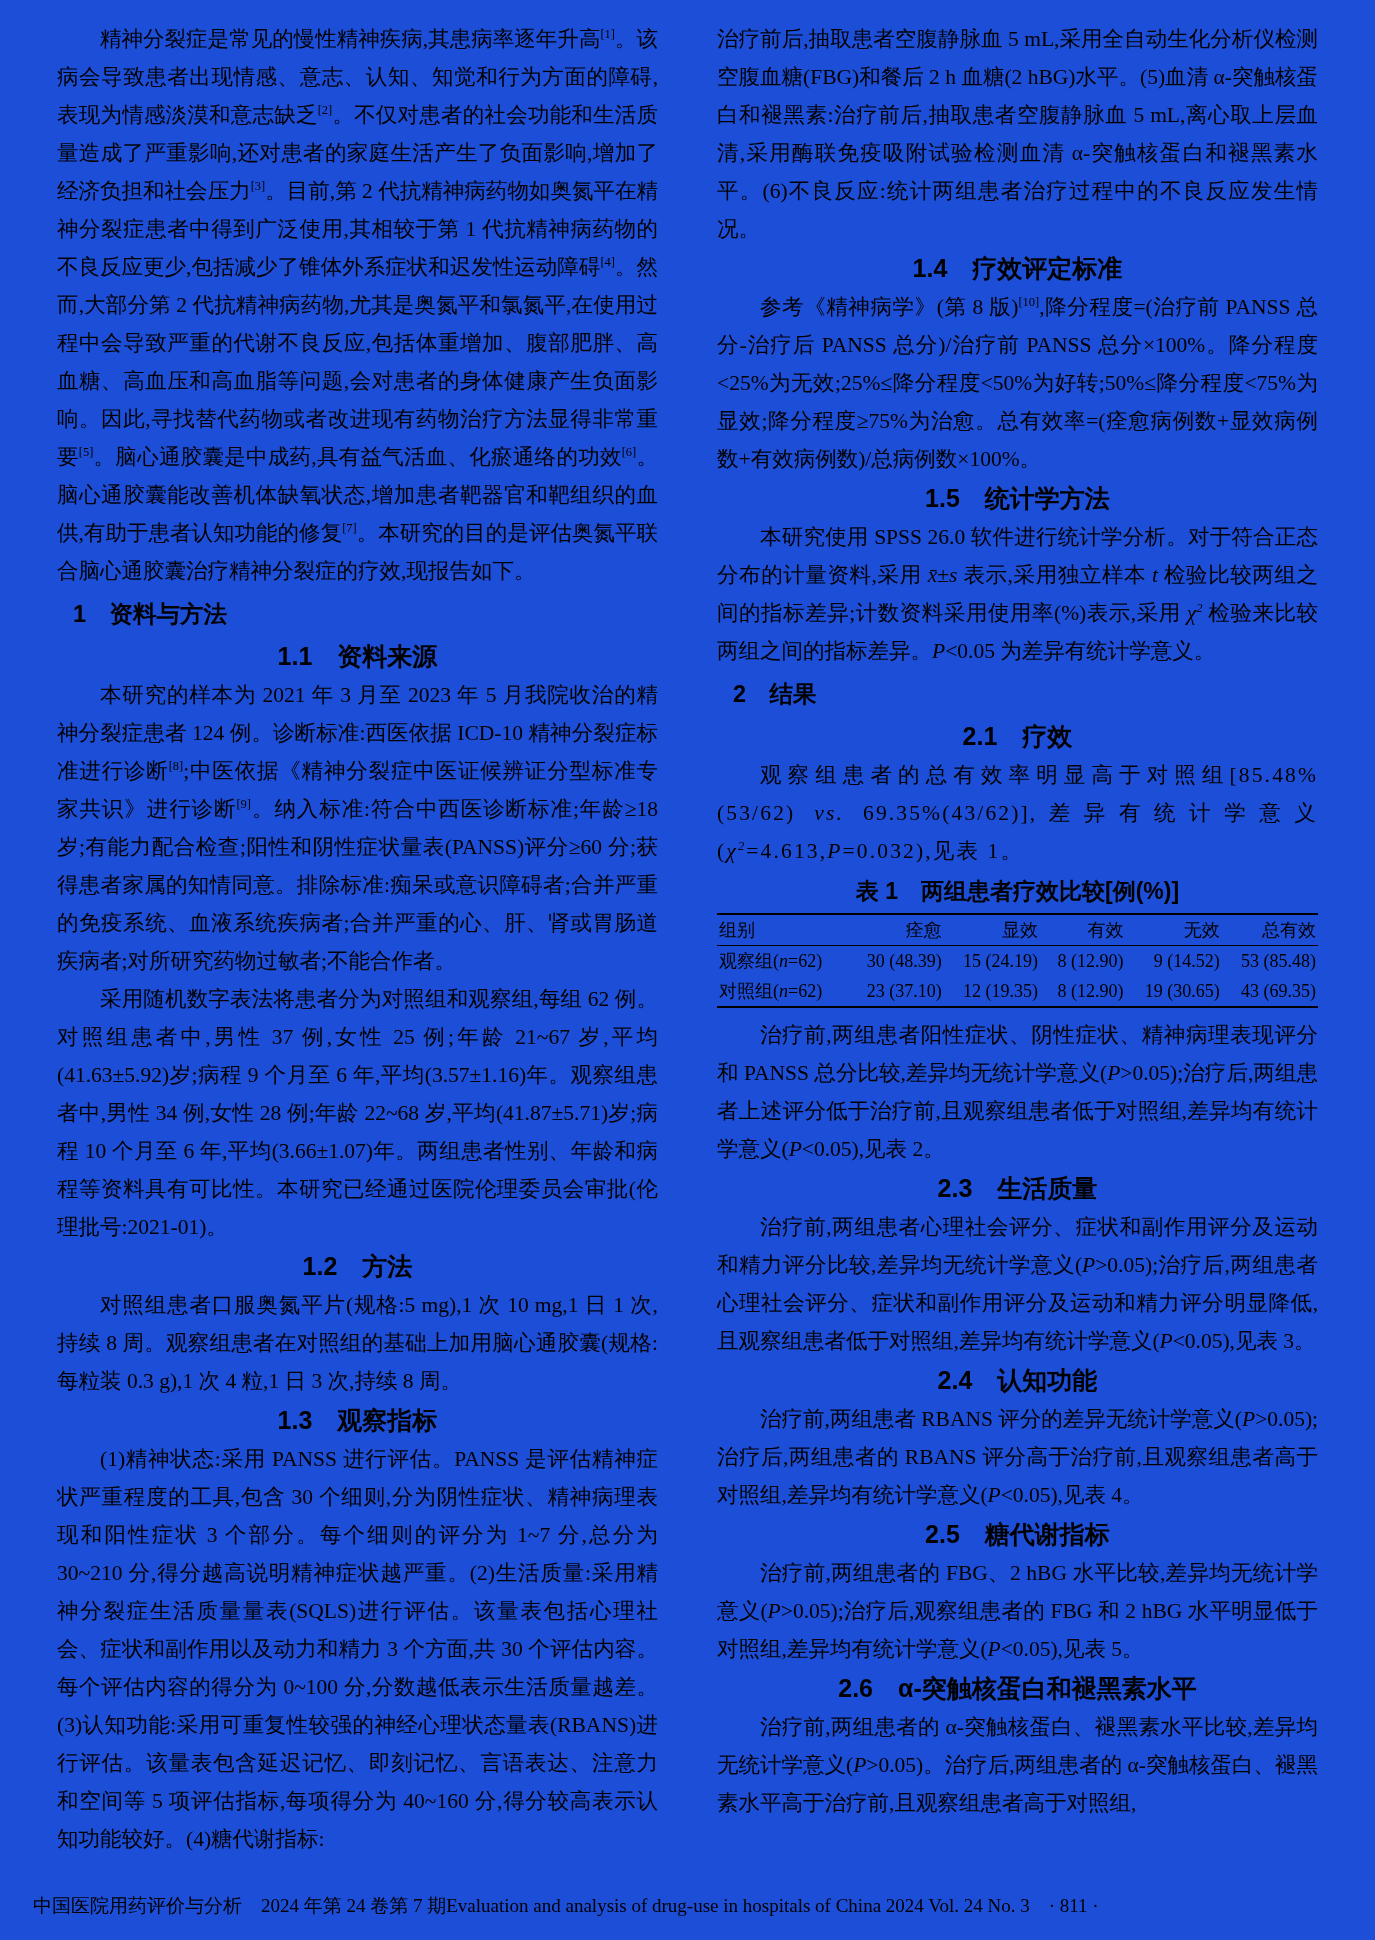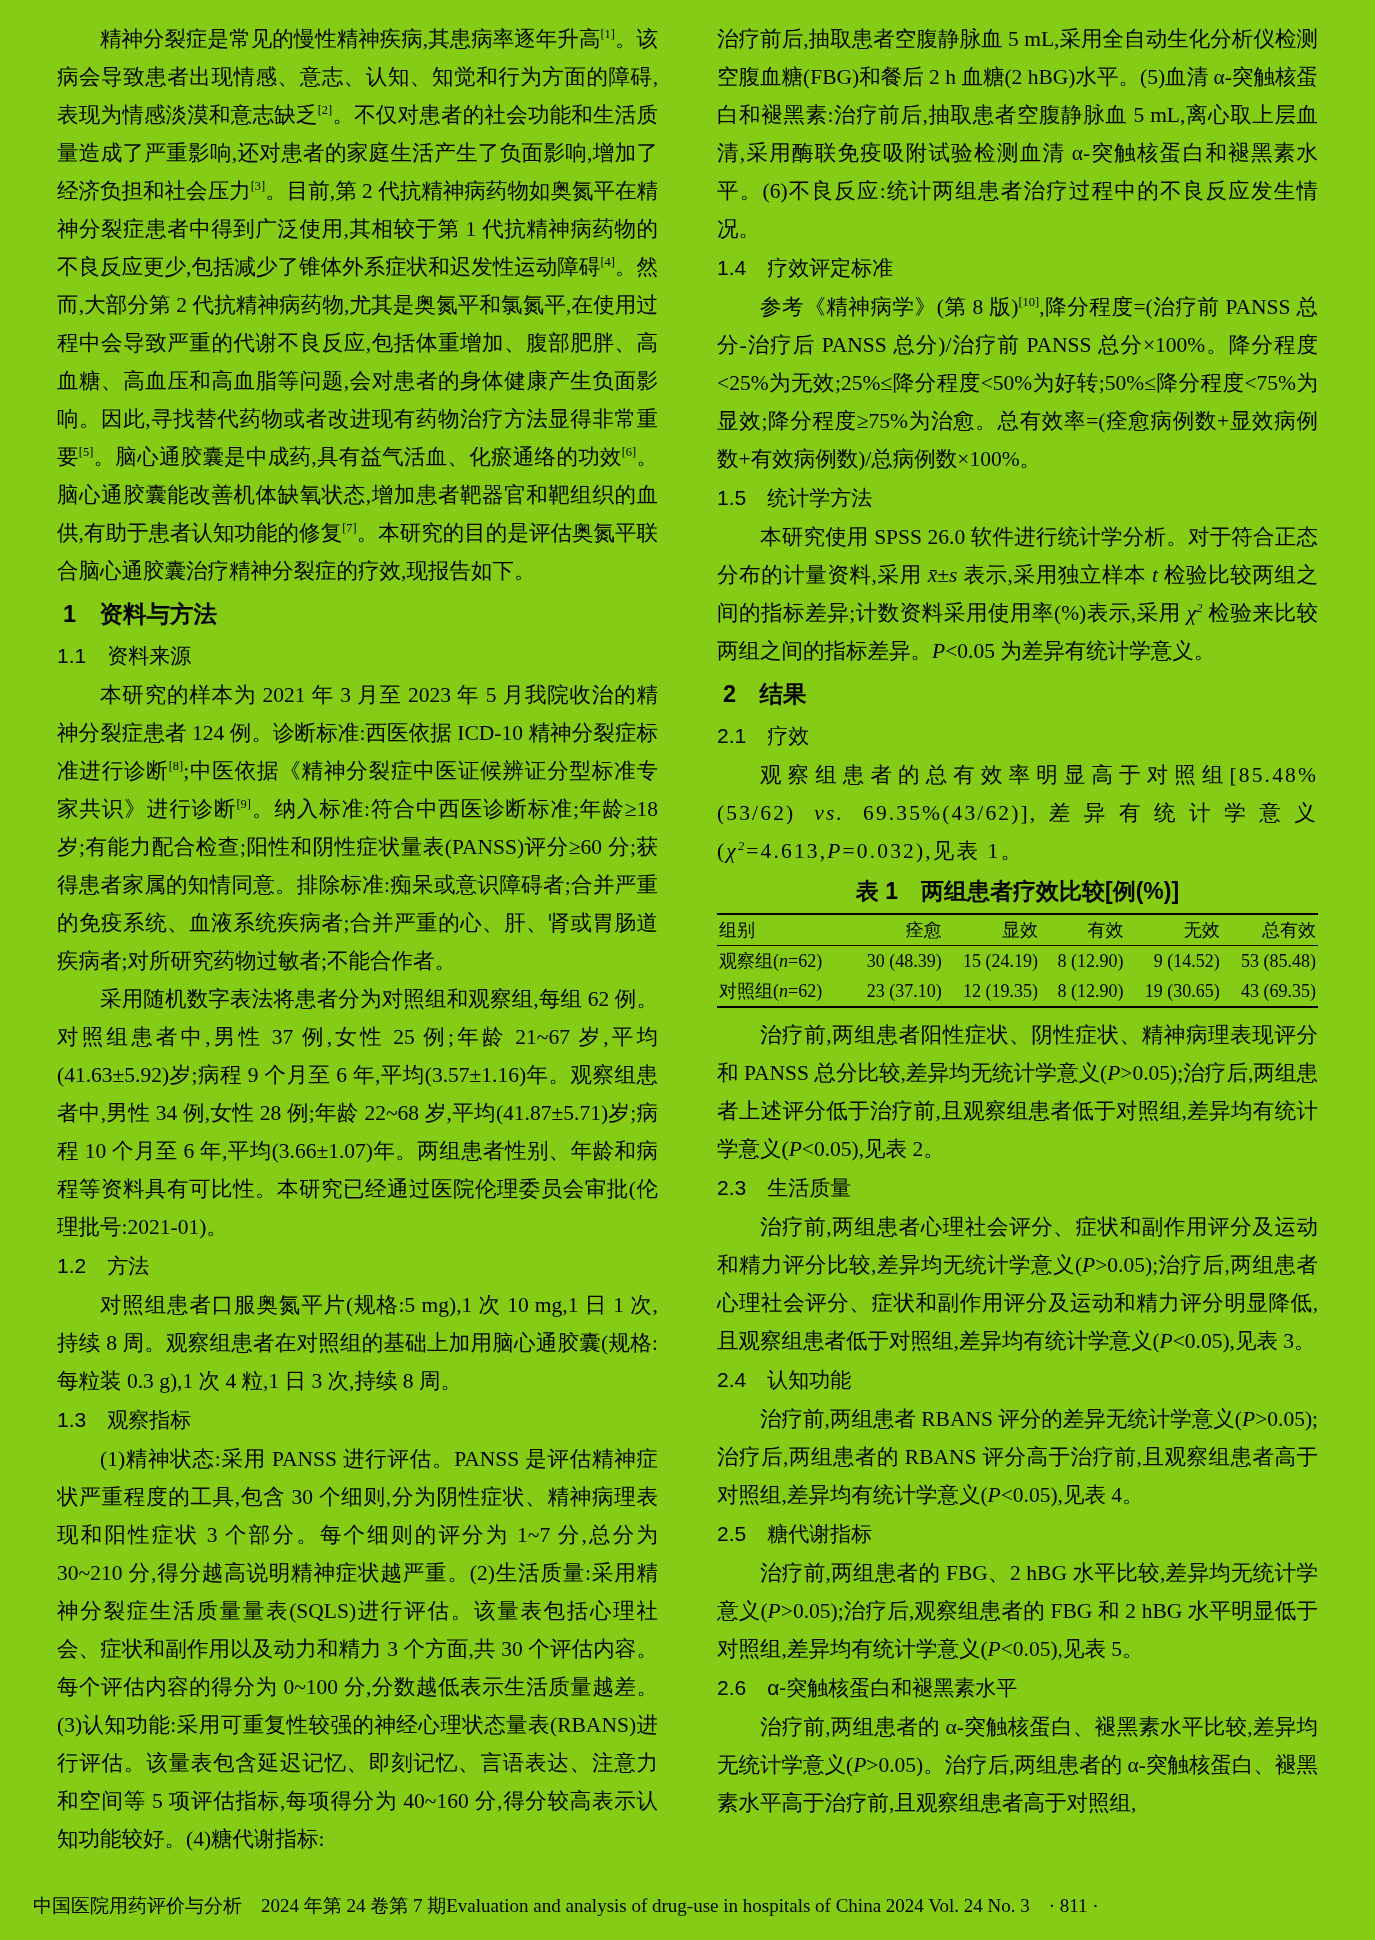--- a/index.html
+++ b/index.html
@@ -1,35 +1,35 @@
 <!DOCTYPE html>
 <html lang="zh"><head>
 <meta charset="utf-8">
 <style>
   html,body{margin:0;padding:0;background:#ffffff;}
   .page{
     position:relative;
     width:1375px;height:1940px;
-    background:#84cc16;color:#000;
+    background:#1d4ed8;color:#000;
     font-family:"Liberation Serif","DejaVu Serif",serif;
     overflow:hidden;
   }
   .col{position:absolute;top:20px;width:601px;}
   .col-left{left:57px;}
   .col-right{left:717px;}
   p.body{margin:0;font-size:21.5px;line-height:38px;text-align:justify;}
   p.indent{text-indent:2em;}
   p.spread{letter-spacing:0.10em;}
   .h1{
     font-family:"Liberation Sans","DejaVu Sans",sans-serif;
-    font-weight:700;font-size:23.5px;line-height:44px;margin:2px 0 0 6px;
+    font-weight:700;font-size:23.5px;line-height:44px;margin:2px 0 0 16px;
   }
   .h2{
     font-family:"Liberation Sans","DejaVu Sans",sans-serif;
-    font-weight:400;font-size:21px;line-height:40px;margin:0;
+    font-weight:700;font-size:25px;line-height:40px;margin:0;text-align:center;
   }
   sup{font-size:0.58em;line-height:0;}
   .it{font-style:italic;}
   .table-block{margin:6px 0 8px 0;}
   .tbl-title{
     font-family:"Liberation Sans","DejaVu Sans",sans-serif;
     font-weight:700;font-size:23px;text-align:center;margin:4px 0 6px 0;
   }
   table.eff{width:100%;border-collapse:collapse;font-size:18px;line-height:26px;}
   table.eff thead tr{border-top:2.5px solid #000;border-bottom:1.25px solid #000;}

